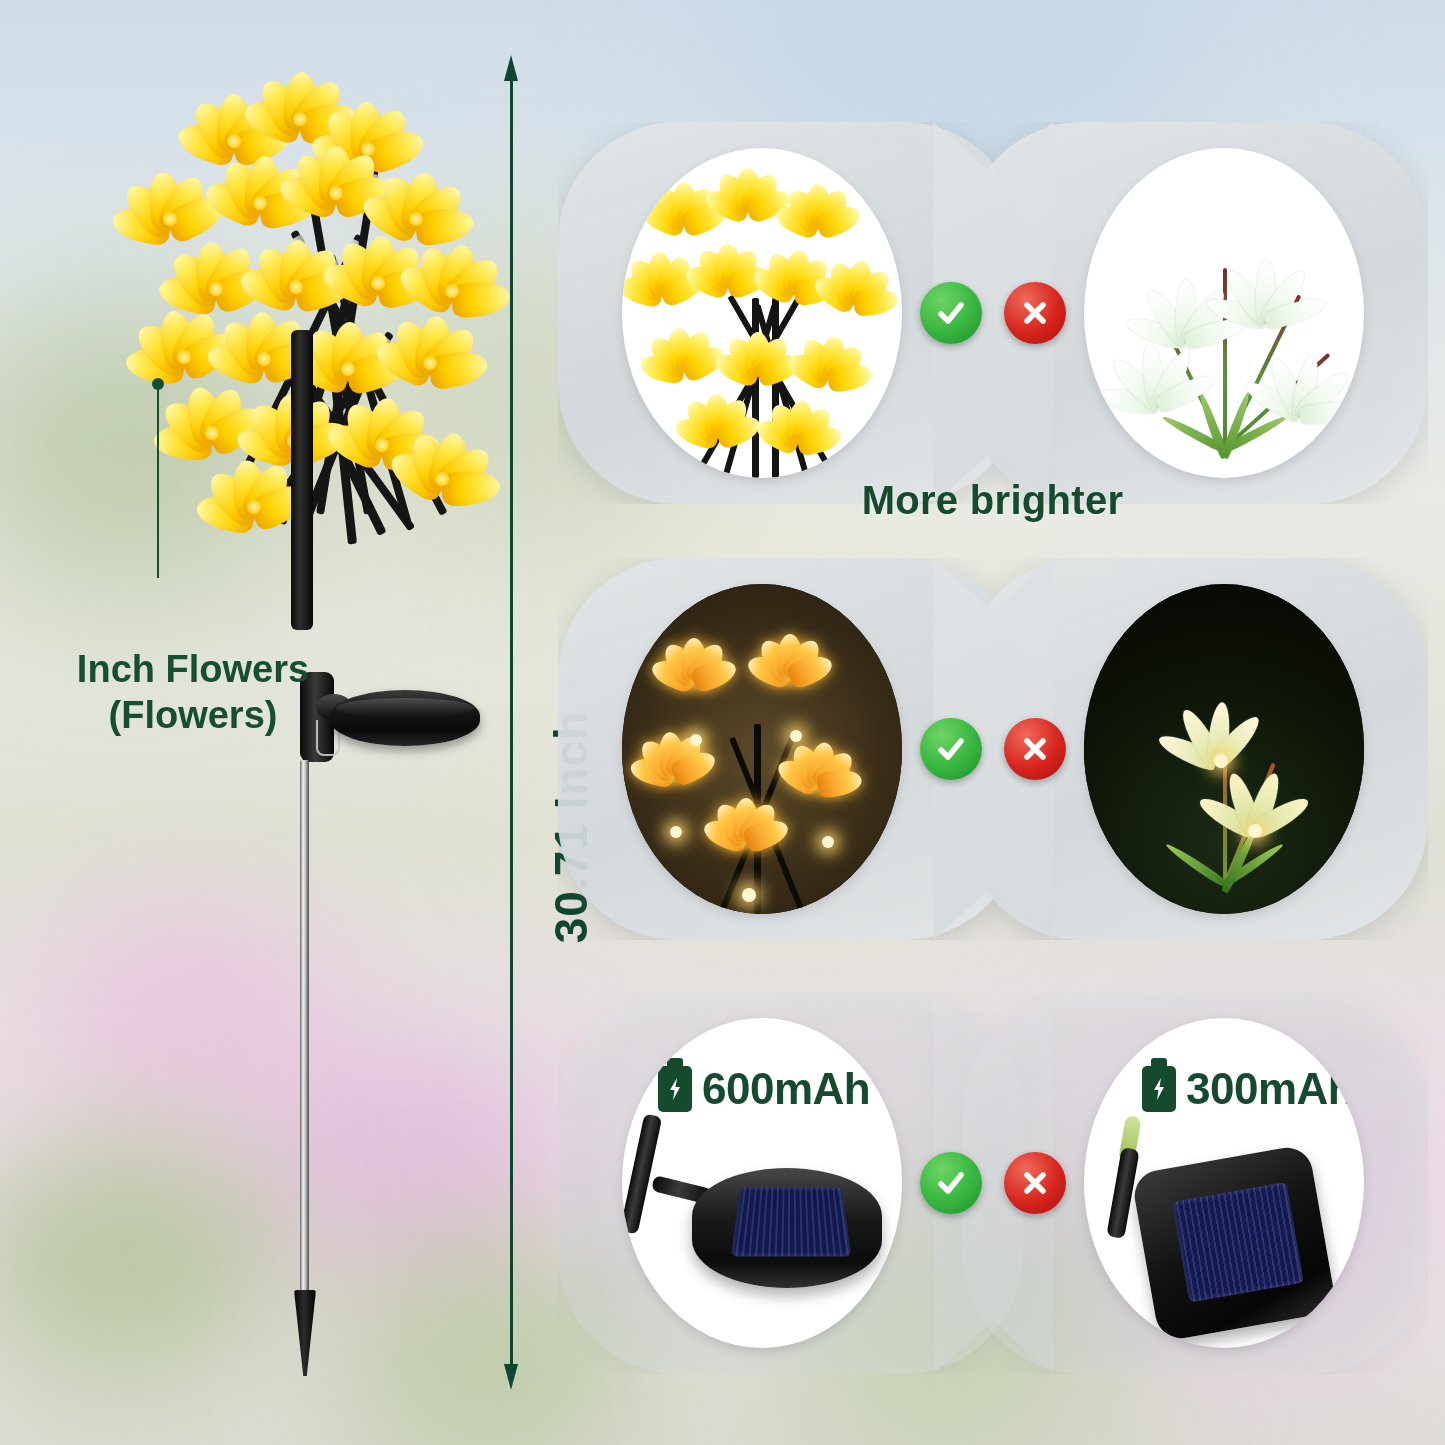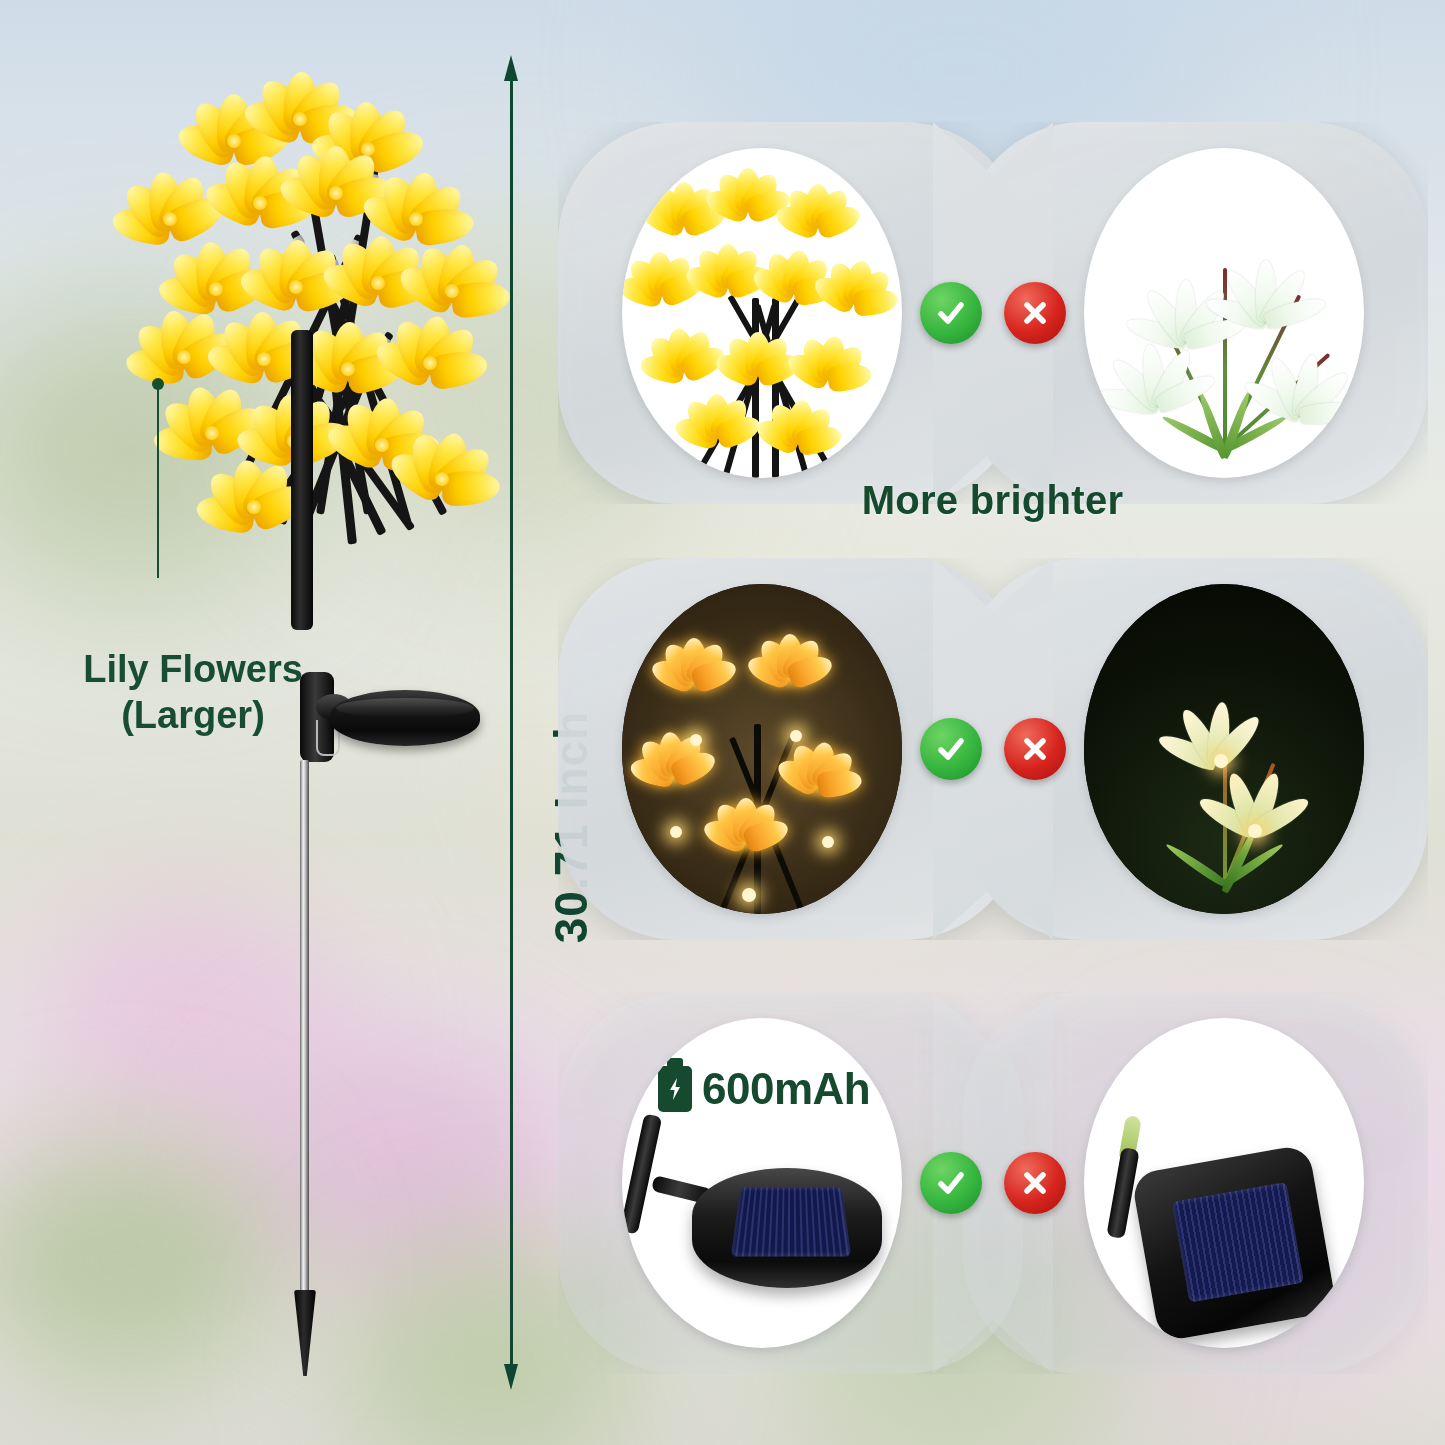--- a/index.html
+++ b/index.html
@@ -456,22 +456,22 @@
     <div class="hinge"></div>
     <div class="clip-wire"></div>
     <div class="solar-disc"></div>
     <div class="pole"></div>
     <div class="spike"></div>
 
     <div class="leader-dot"></div>
     <div class="leader-line"></div>
 
     <div class="badge-sub">
-      <div>Lily Flowers</div>
-      <div>(Larger)</div>
+      <div>Inch Flowers</div>
+      <div>(Flowers)</div>
     </div>
   </div>
 
   <div class="dim">
     <div class="dim-arrow up"></div>
     <div class="dim-line"></div>
     <div class="dim-arrow down"></div>
   </div>
   <div class="dim-label">30.71 Inch</div>
 
@@ -763,20 +763,28 @@
             </svg>
         </div>
         <div class="mark no">
           <svg width="34" height="34" viewBox="0 0 34 34">
               <path d="M9 9 L25 25 M25 9 L9 25" stroke="#fff" stroke-width="5.5" fill="none" stroke-linecap="round"></path>
             </svg>
         </div>
       </div>
 
       <div class="oval right">
+        <div class="mah" style="left:58px;top:46px;">
+          <span class="batt">
+            <svg width="16" height="26" viewBox="0 0 16 26">
+                <path d="M10 2 L3 14 H7.5 L6 24 L13 11 H8.5 Z" fill="#ffffff"></path>
+              </svg>
+          </span>
+          <span>300mAh</span>
+        </div>
         <div class="green-tip" style="left:38px;top:98px;transform:rotate(10deg);"></div>
         <div class="arm" style="left:30px;top:130px;width:18px;height:90px;transform:rotate(10deg);"></div>
         <div class="sp-square">
           <div class="cell"></div>
         </div>
       </div>
     </div>
 
   </div>
 </div>

